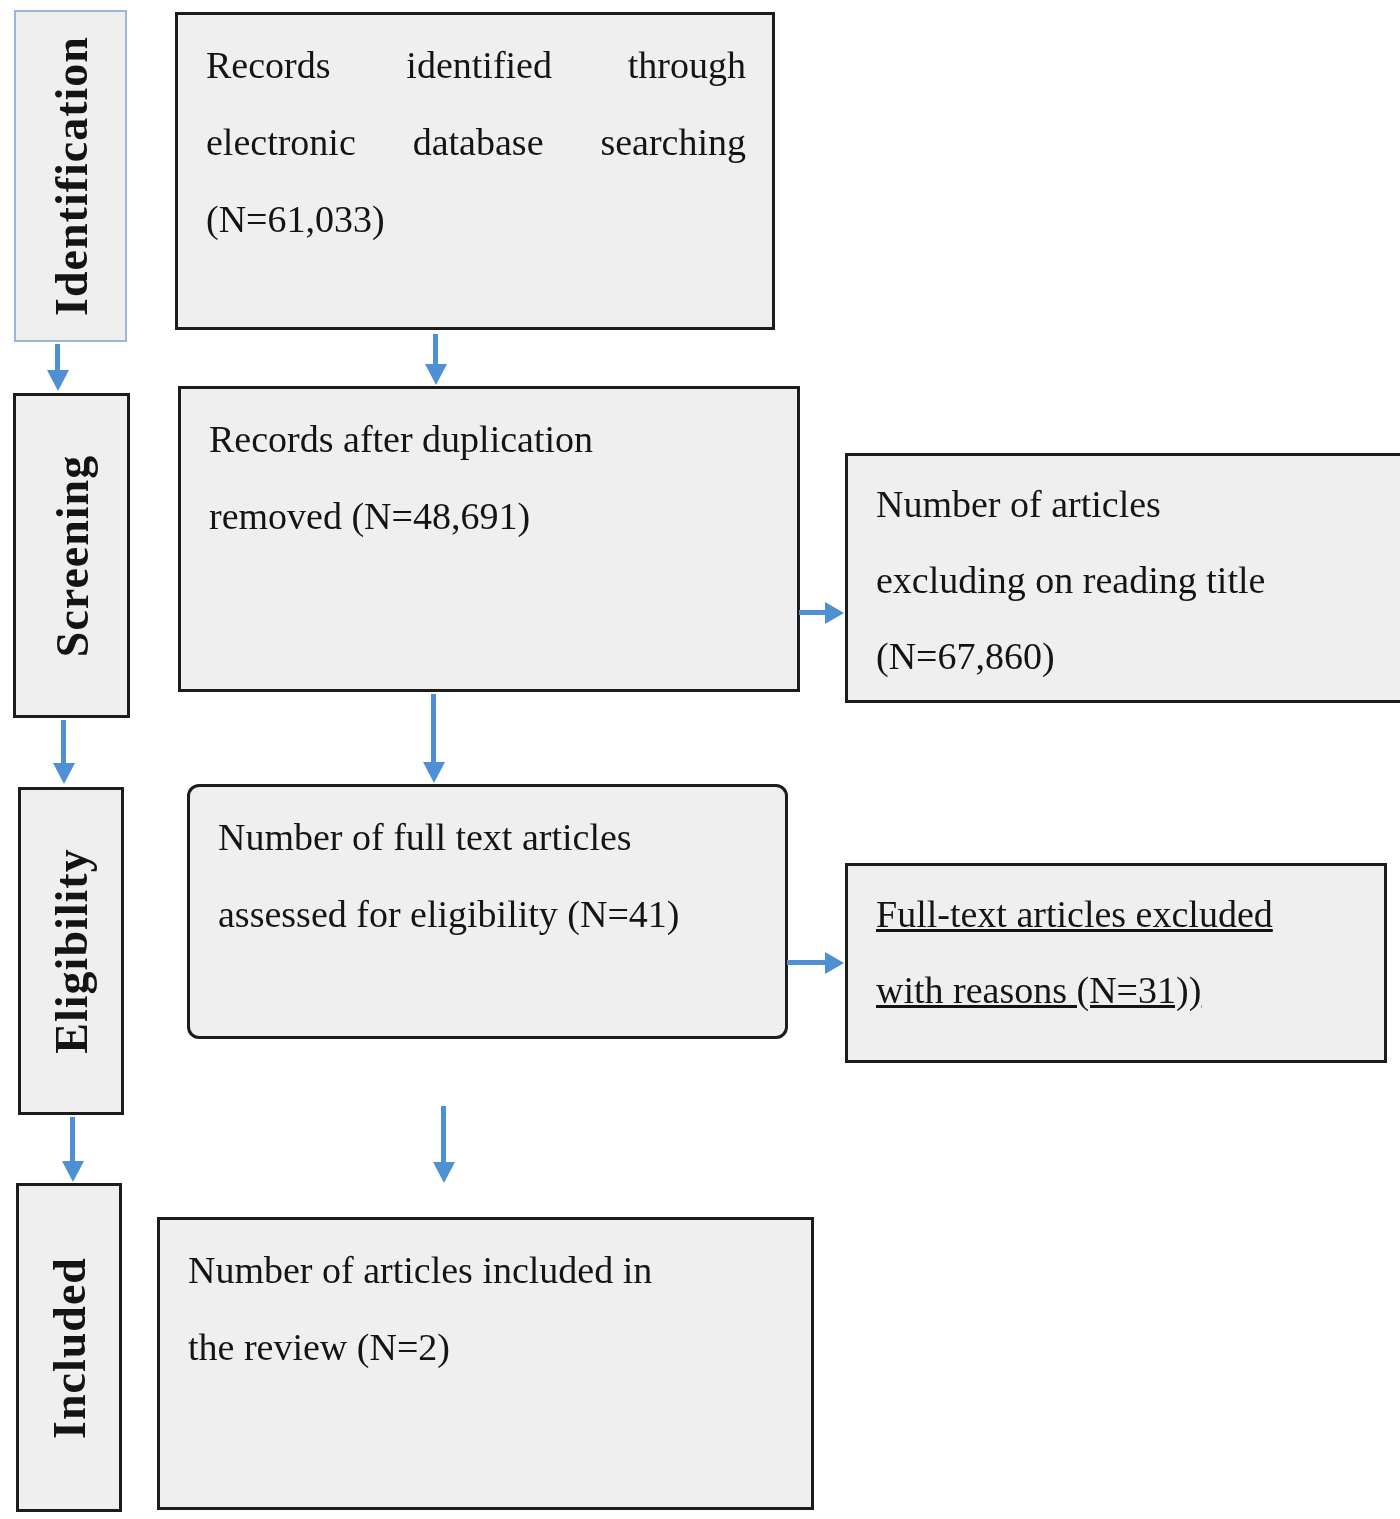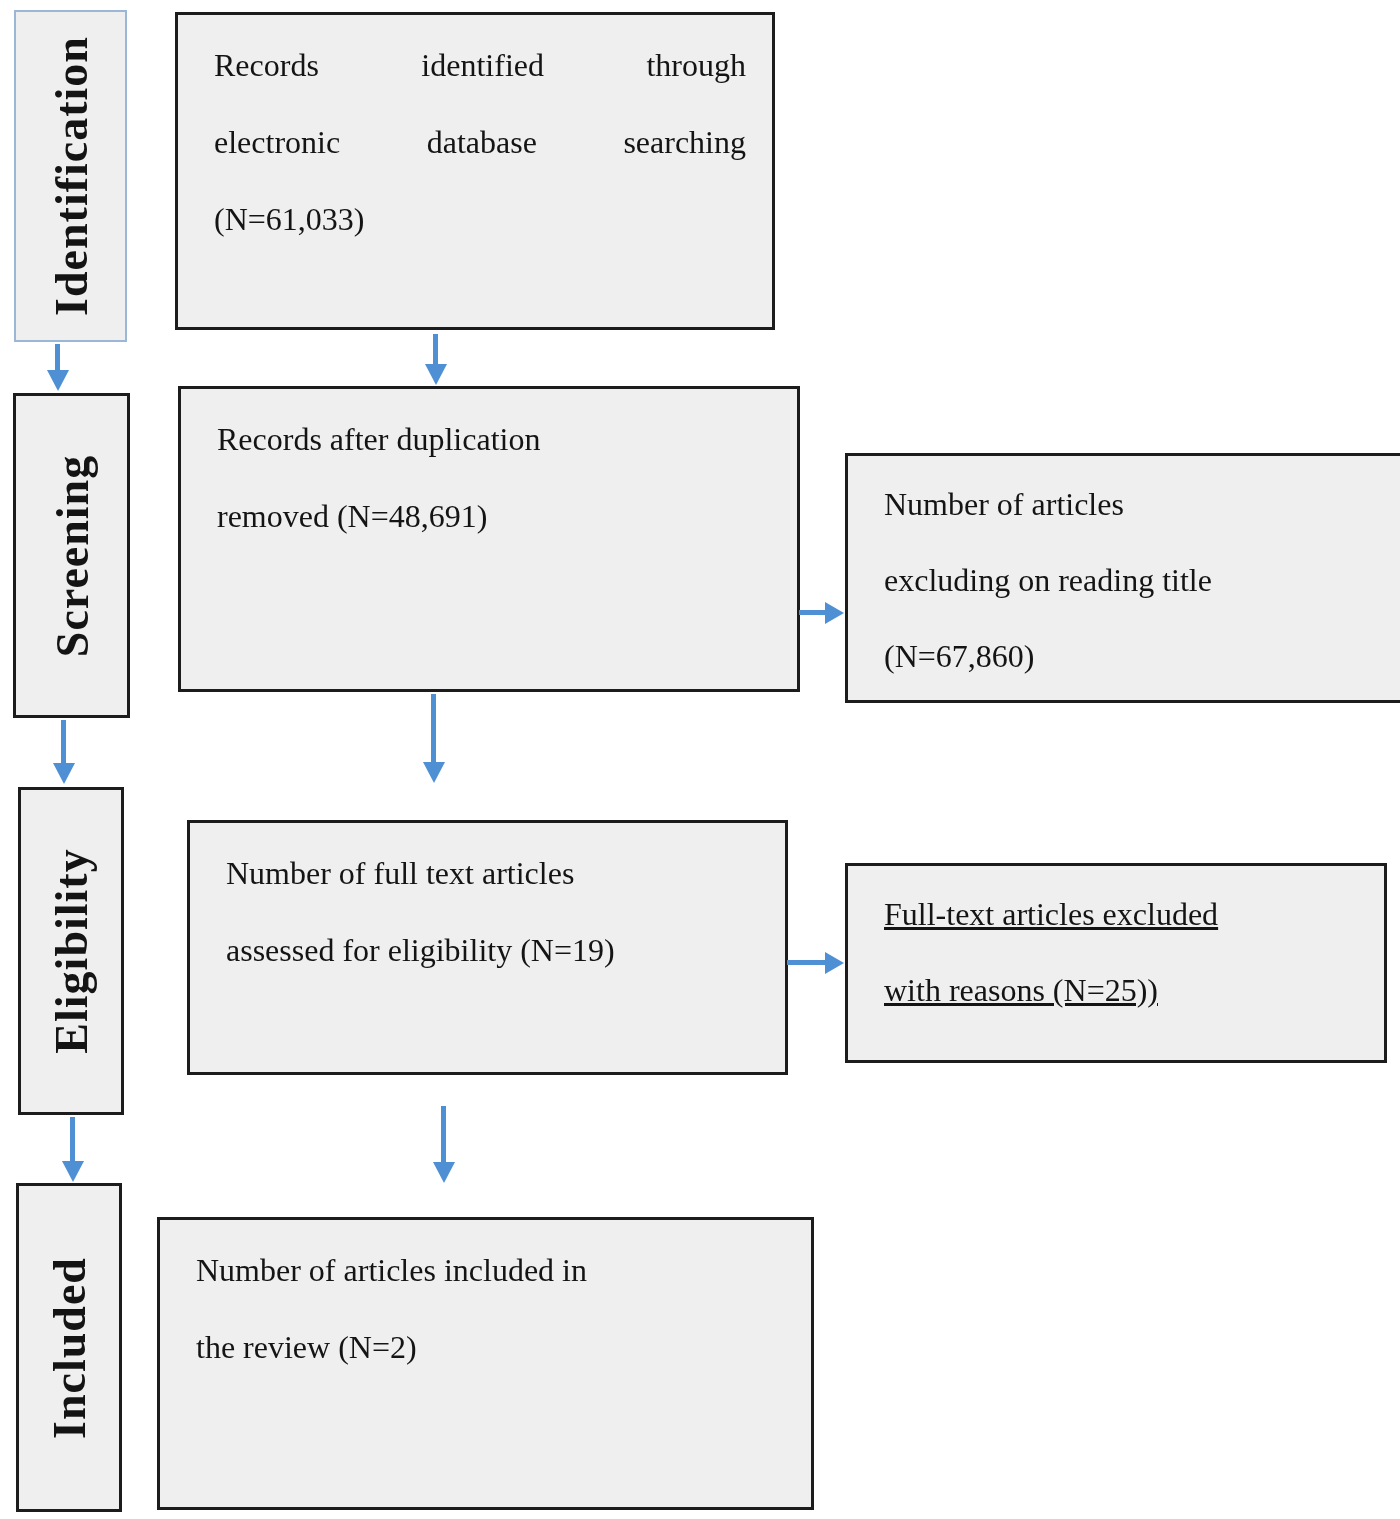--- a/index.html
+++ b/index.html
@@ -37,23 +37,23 @@
     font-size: 46px;
     letter-spacing: 1px;
     color: #141414;
   }
   
   .fbox {
     position: absolute;
     background: var(--box-fill);
     border: 3px solid var(--box-border);
     color: #141414;
-    font-size: 32px;
+    font-size: 38px;
     line-height: 77px;
-    padding: 12px 26px 0 36px;
+    padding: 12px 26px 0 28px;
   }
   .fbox .line { white-space: nowrap; }
   .fbox .line.just {
     white-space: normal;
     text-align: justify;
     text-align-last: justify;
   }
   
   .arrow-v {
     position: absolute;
@@ -110,39 +110,39 @@
     <div class="line just">Records identified through</div>
     <div class="line just">electronic database searching</div>
     <div class="line">(N=61,033)</div>
   </div>
 
   <div class="fbox" style="left:178px; top:386px; width:622px; height:306px;">
     <div class="line">Records after duplication</div>
     <div class="line">removed (N=48,691)</div>
   </div>
 
-  <div class="fbox" style="left:187px; top:820px; width:601px; height:255px;">
+  <div class="fbox" style="left:187px; top:784px; width:601px; height:255px;border-radius:12px;">
     <div class="line">Number of full text articles</div>
-    <div class="line">assessed for eligibility (N=19)</div>
+    <div class="line">assessed for eligibility (N=41)</div>
   </div>
 
   <div class="fbox" style="left:157px; top:1185px; width:657px; height:293px;margin-top:32px;">
     <div class="line">Number of articles included in</div>
     <div class="line">the review (N=2)</div>
   </div>
 
   <div class="fbox" style="left:845px; top:453px; width:644px; height:250px; line-height:76px; padding-top:10px;">
     <div class="line">Number of articles</div>
     <div class="line">excluding on reading title</div>
     <div class="line">(N=67,860)</div>
   </div>
 
   <div class="fbox" style="left:845px; top:863px; width:542px; height:200px; line-height:76px; padding-top:10px;text-decoration:underline;">
     <div class="line">Full-text articles excluded</div>
-    <div class="line">with reasons (N=25))</div>
+    <div class="line">with reasons (N=31))</div>
   </div>
 
   <div class="arrow-v" style="left:55px; top:344px; height:27px;"></div>
   <div class="arrow-v" style="left:61px; top:720px; height:44px;"></div>
   <div class="arrow-v" style="left:70px; top:1117px; height:45px;"></div>
 
   <div class="arrow-v" style="left:433px; top:334px; height:31px;"></div>
   <div class="arrow-v" style="left:431px; top:694px; height:69px;"></div>
   <div class="arrow-v" style="left:441px; top:1106px; height:57px;"></div>
 

